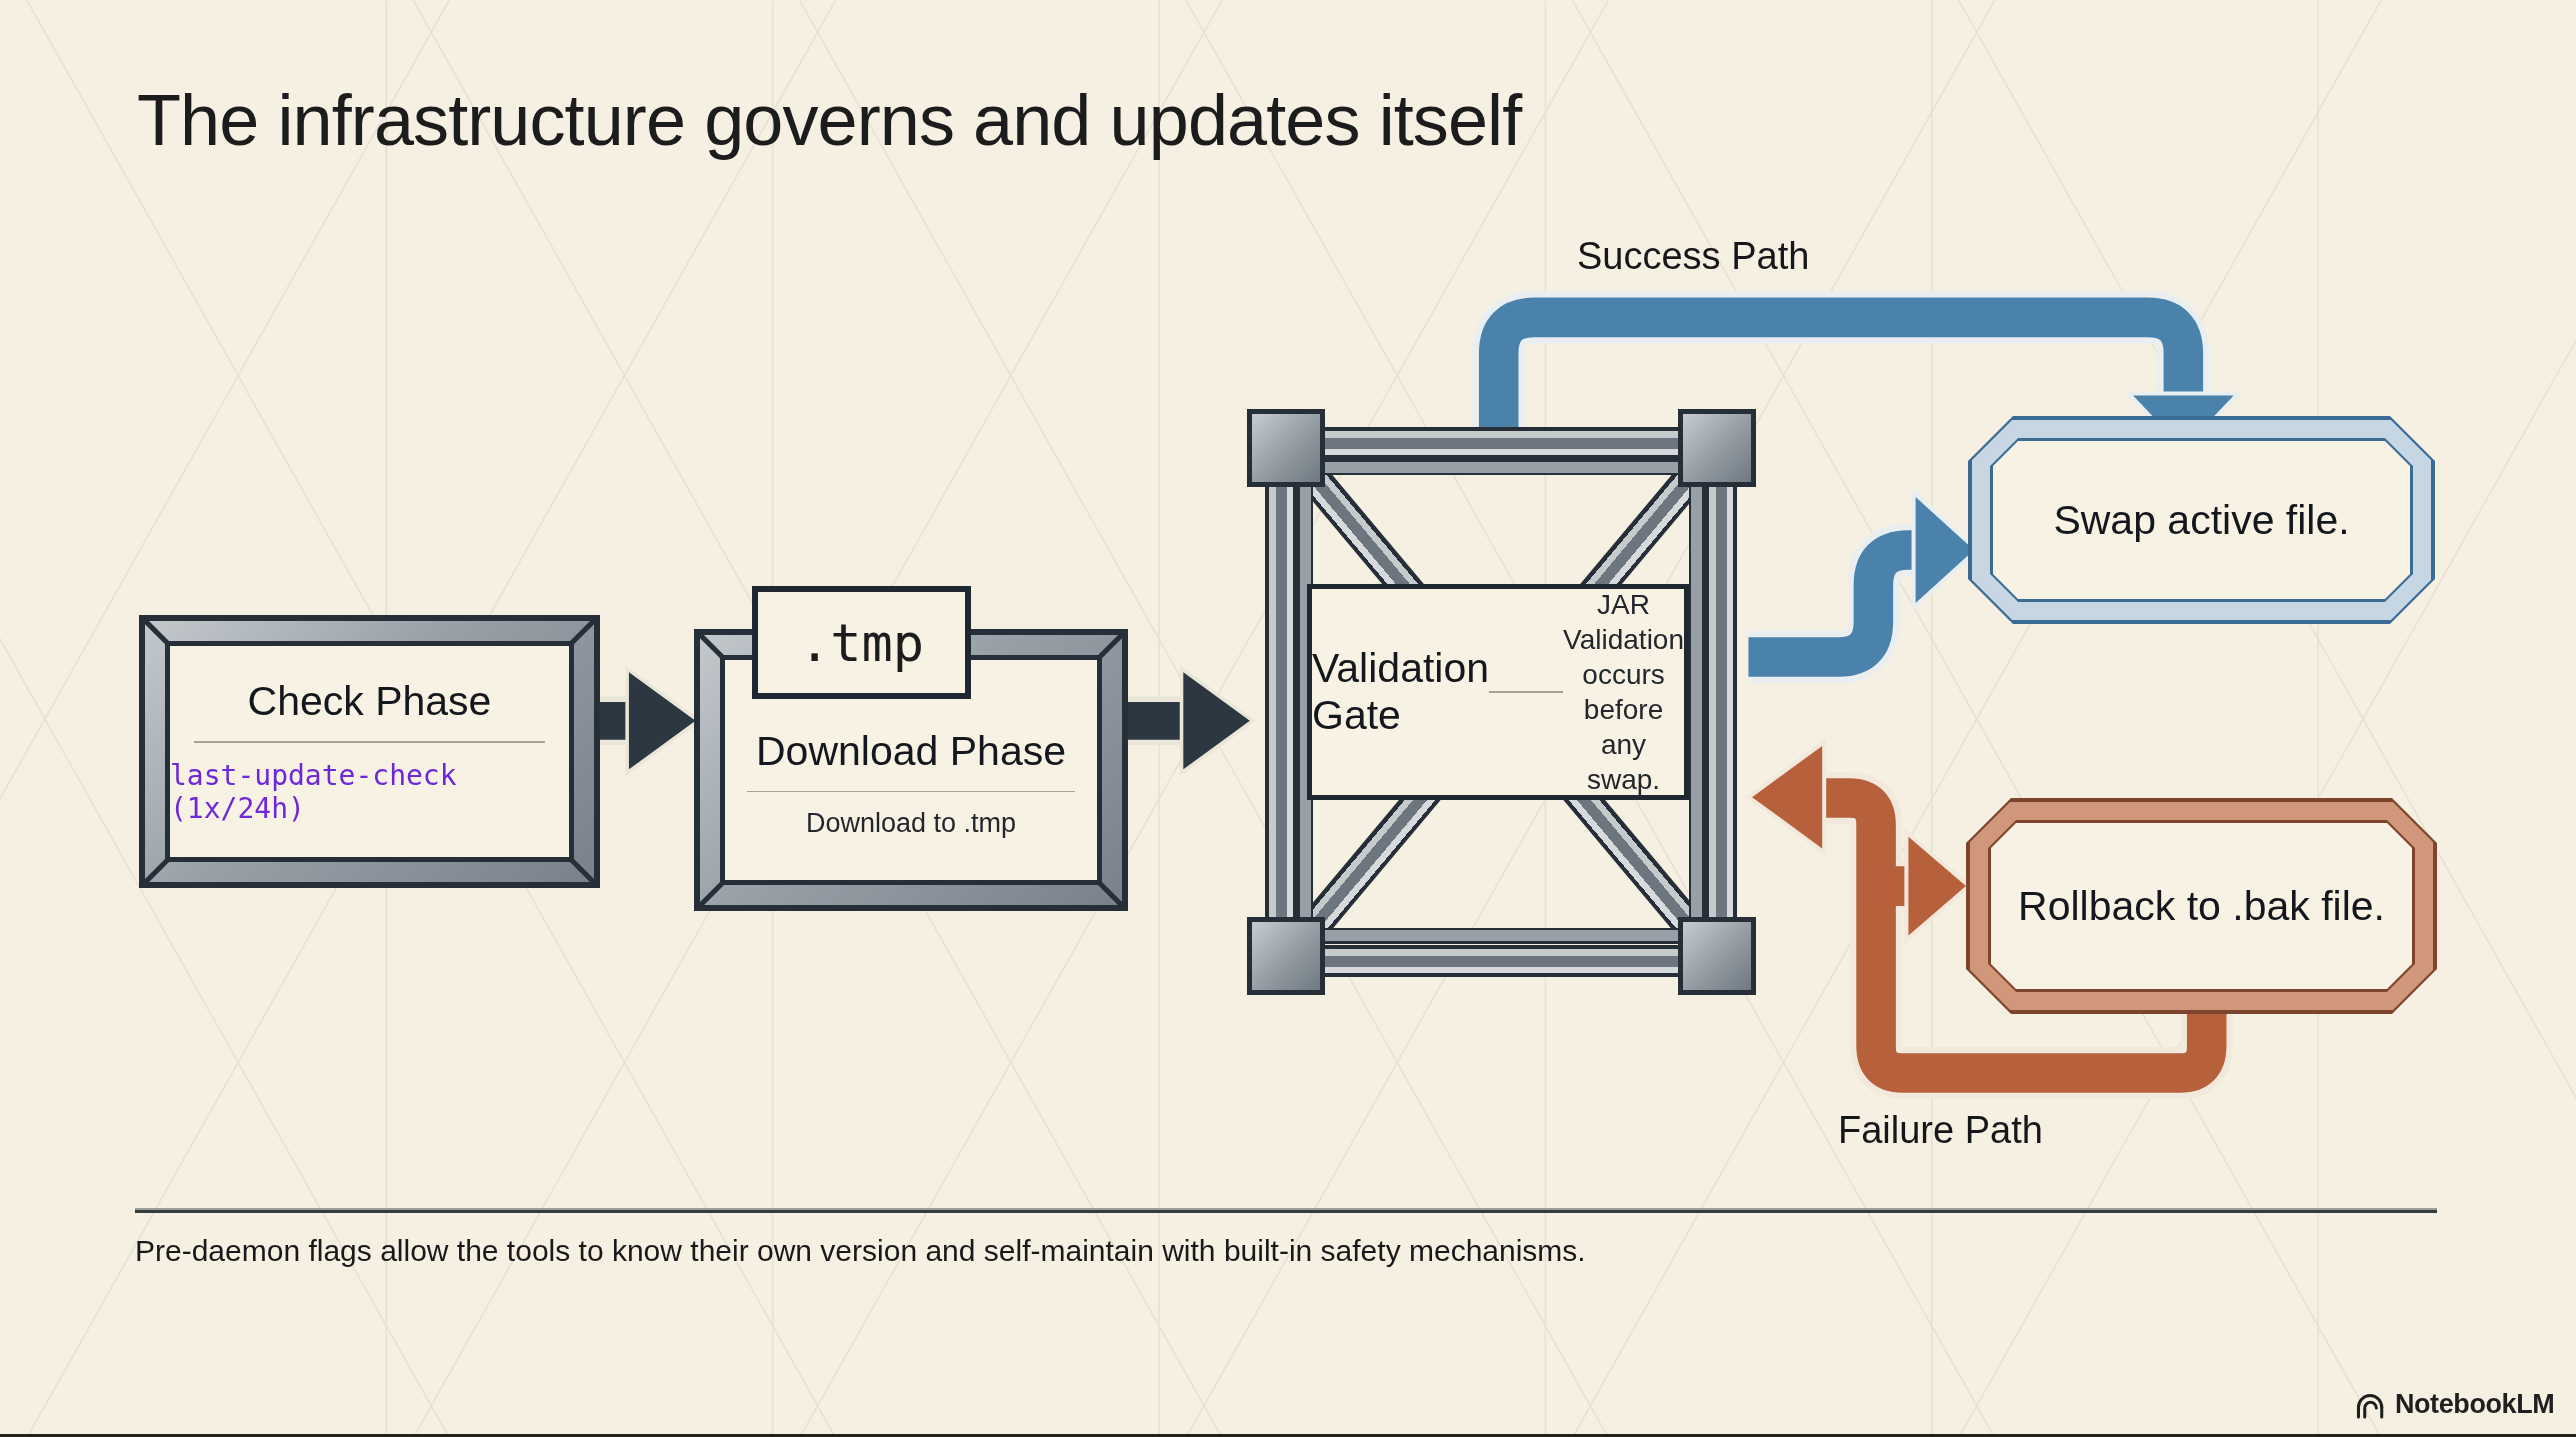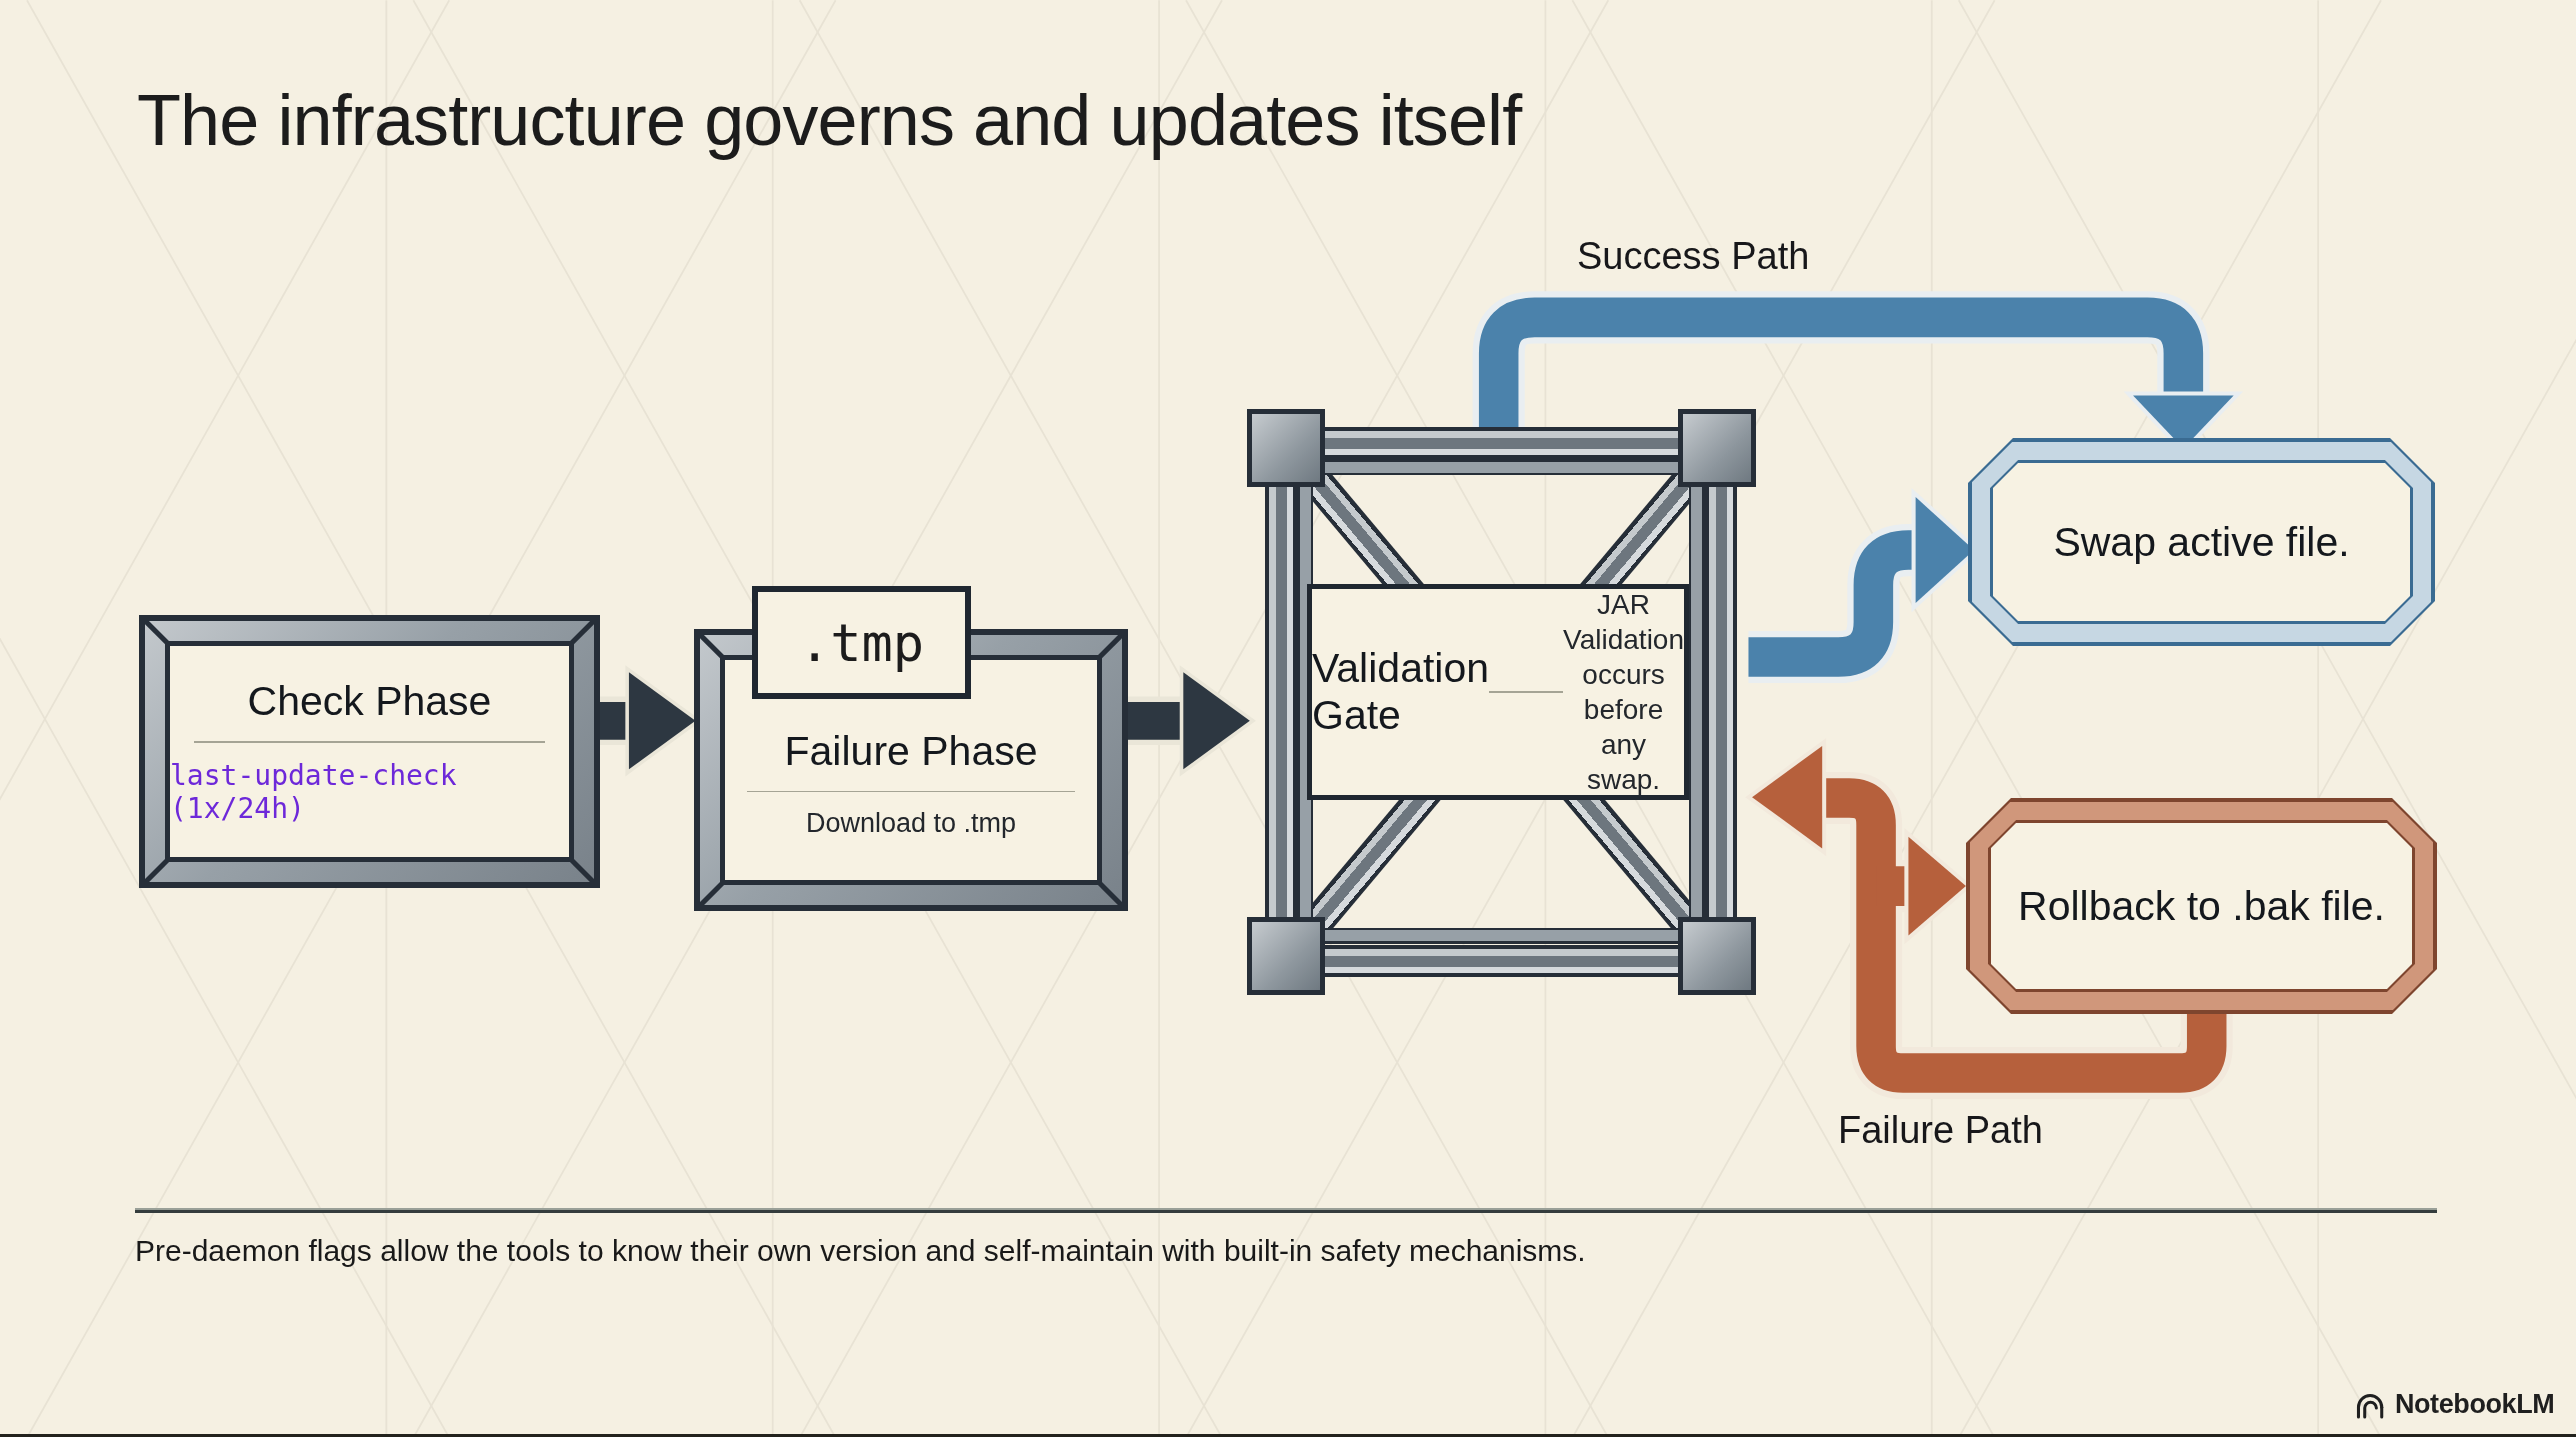--- a/index.html
+++ b/index.html
@@ -156,21 +156,21 @@
       <div class="node-sub mono">last-update-check (1x/24h)</div>
     </div>
   </div>
 
   <div class="steelbox" style="left:694px;top:629px;width:422px;height:270px;">
     <div class="seam tl"></div>
     <div class="seam tr"></div>
     <div class="seam bl"></div>
     <div class="seam br"></div>
     <div class="steel-inner" style="padding-top:27px;">
-      <div class="node-title">Failure Phase</div>
+      <div class="node-title">Download Phase</div>
       <div class="node-divider"></div>
       <div class="node-sub-sans">Download to .tmp</div>
     </div>
   </div>
   <div class="tab mono">.tmp</div>
 
   <div class="gate">
     <div class="braces">
       <div class="brace" style="transform:rotate(50deg);"></div>
       <div class="brace" style="transform:rotate(-50deg);"></div>
@@ -184,21 +184,21 @@
     <div class="gcorner" style="right:0;top:0;"></div>
     <div class="gcorner" style="left:0;bottom:0;"></div>
     <div class="gcorner" style="right:0;bottom:0;"></div>
     <div class="gate-panel">
       <div class="node-title">Validation Gate</div>
       <div class="node-divider"></div>
       <div class="gate-desc">JAR Validation occurs before any swap.</div>
     </div>
   </div>
 
-  <div class="oct" style="left:1968px;top:438px;width:467px;height:208px;z-index:3;">
+  <div class="oct" style="left:1968px;top:416px;width:467px;height:208px;z-index:3;">
     <div class="octlayer cut50" style="inset:0;background:var(--swap-outline);"></div>
     <div class="octlayer cut46" style="inset:3.6px;background:var(--swap-frame);"></div>
     <div class="octlayer cut32" style="inset:21.6px;background:var(--swap-outline);"></div>
     <div class="octlayer cut28" style="inset:25px;background:var(--panel);display:flex;align-items:center;justify-content:center;">
       <div class="oct-label">Swap active file.</div>
     </div>
   </div>
 
   <div class="oct" style="left:1966px;top:798px;width:471px;height:216px;z-index:3;">
     <div class="octlayer cut50" style="inset:0;background:var(--rollback-outline);"></div>

